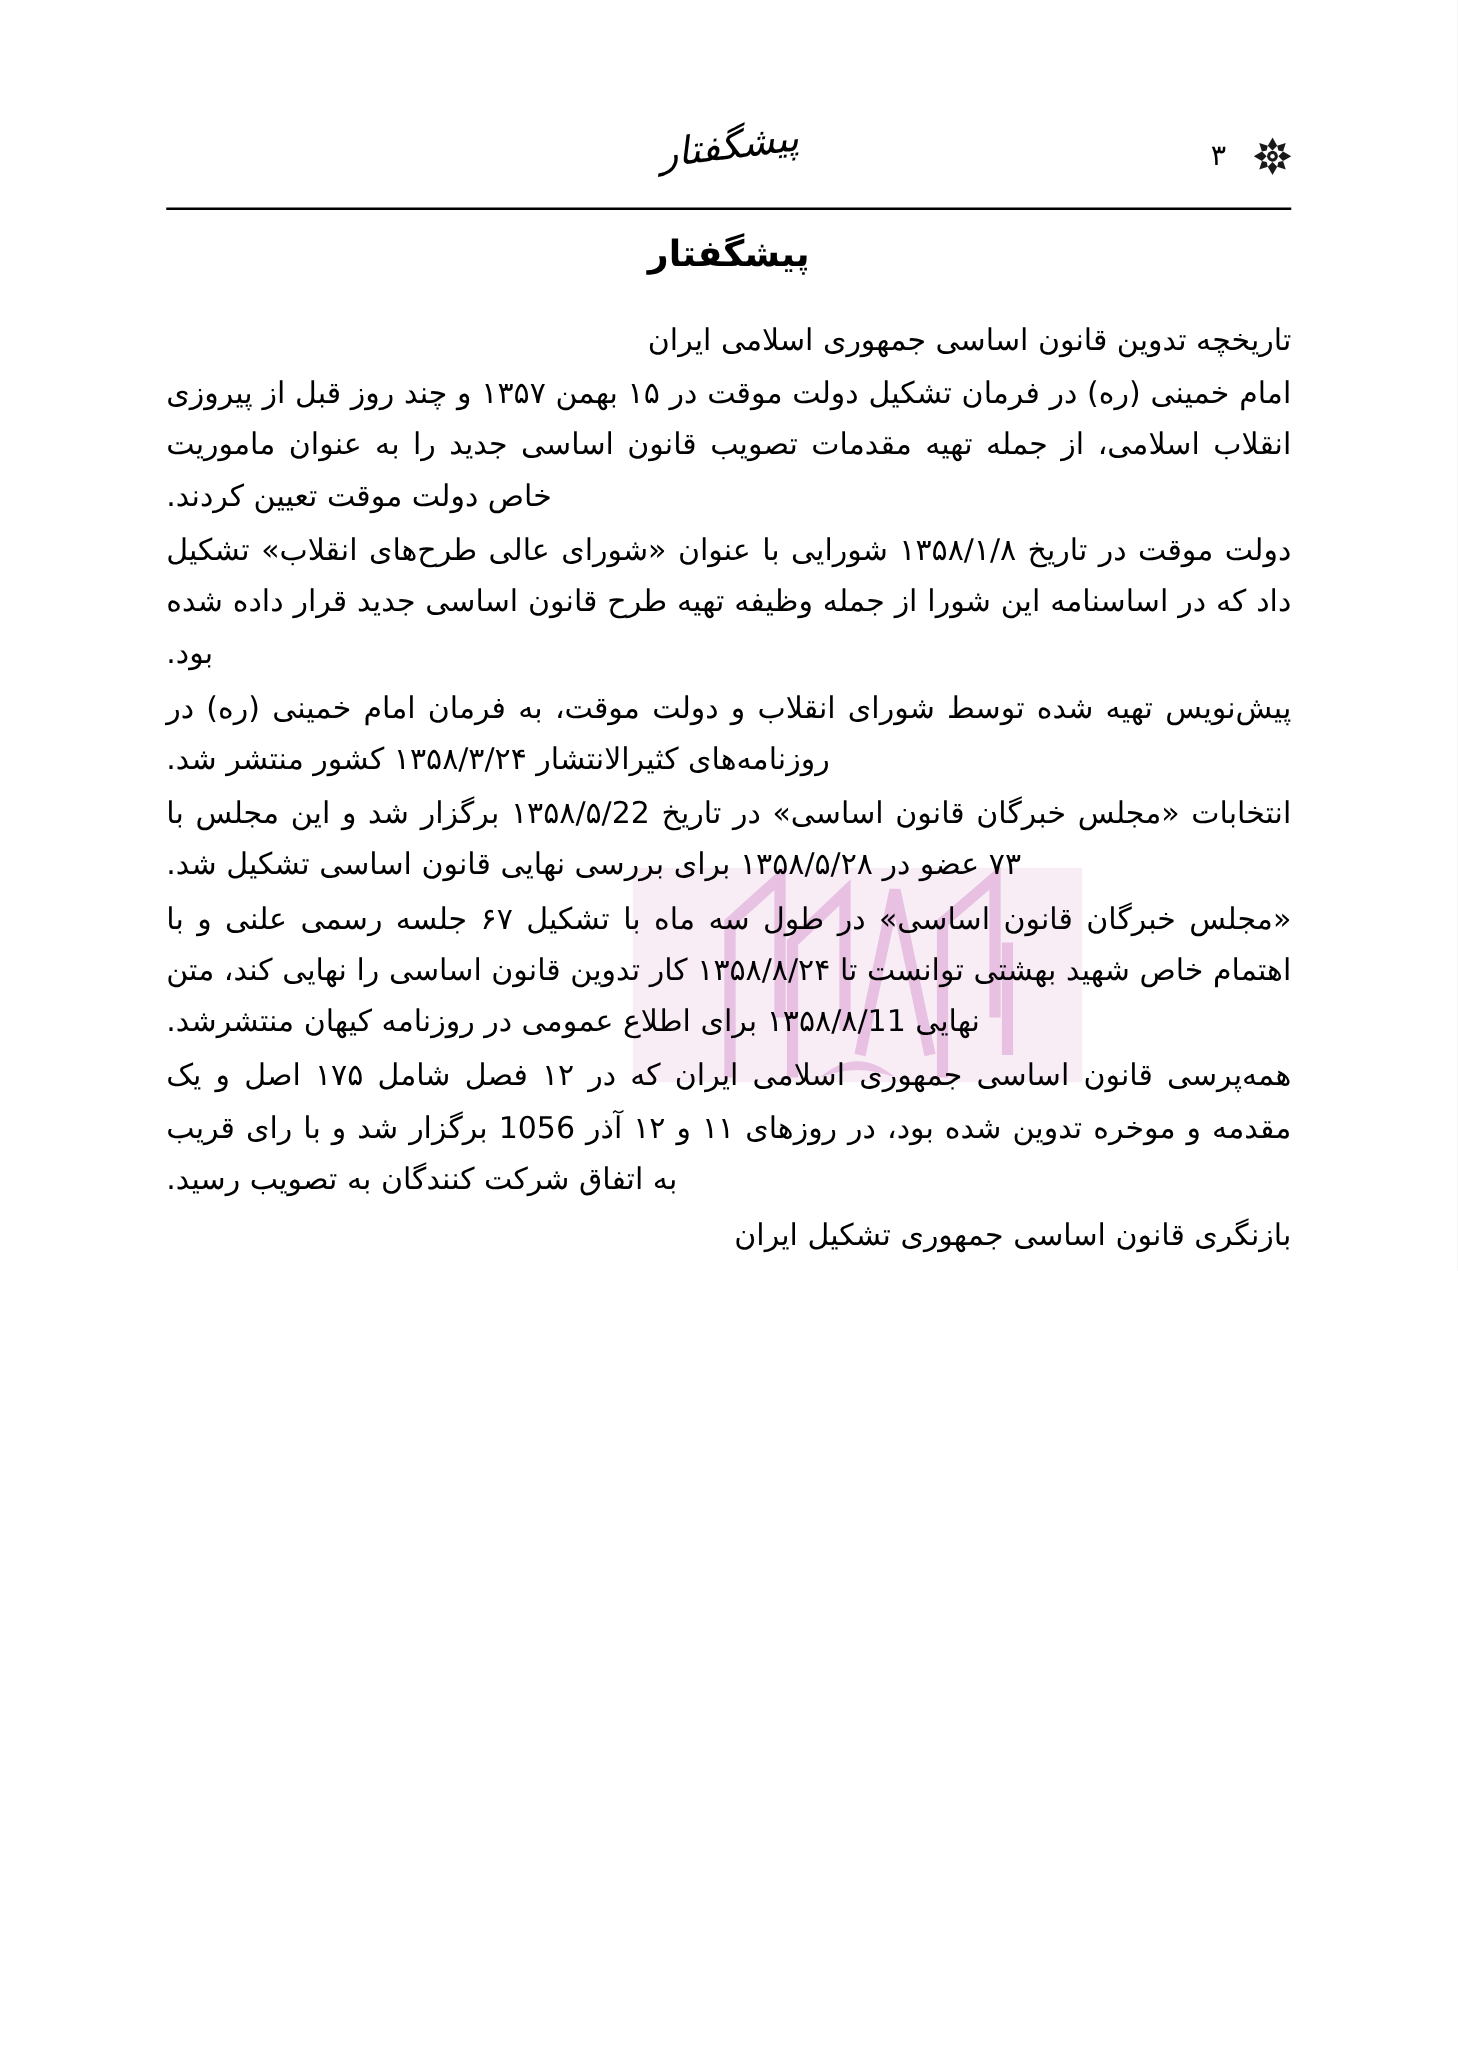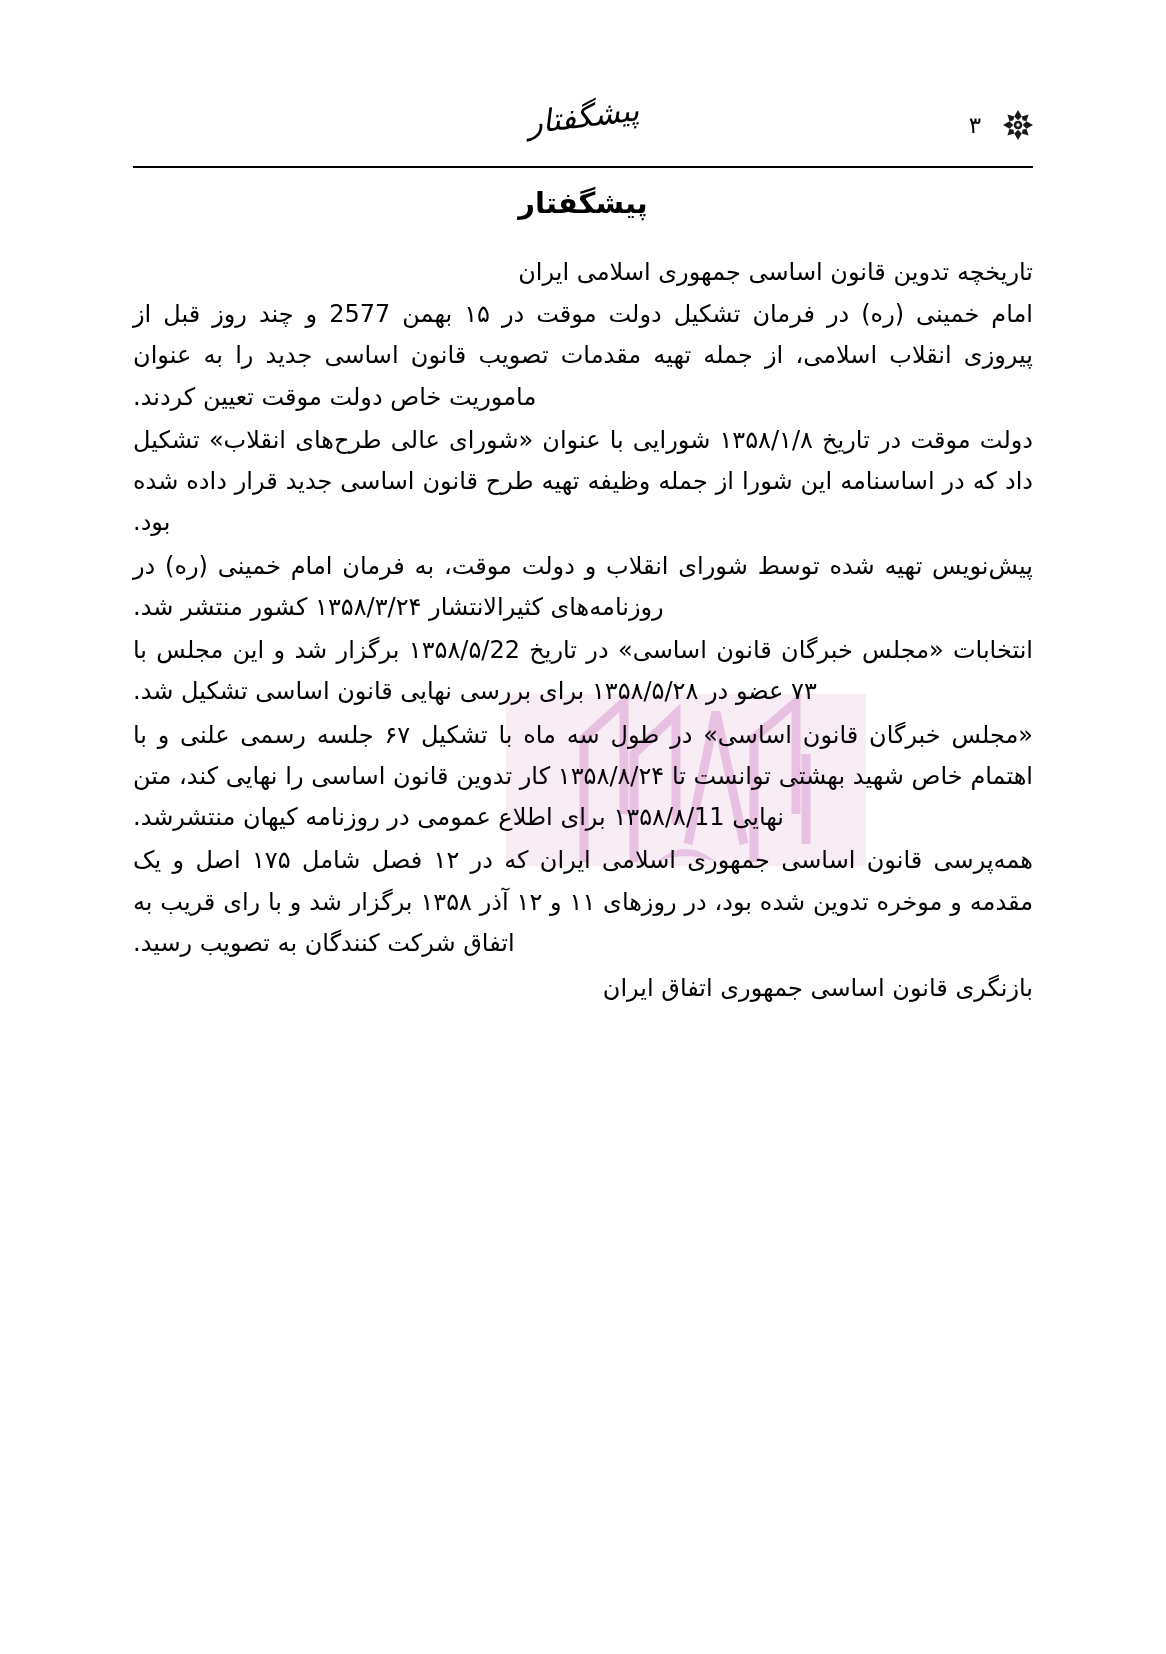--- a/index.html
+++ b/index.html
@@ -160,24 +160,24 @@
       <div class="running-title">پیشگفتار</div>
       <div class="header-rule"></div>
     </div>
   </div>
 
   <div class="content">
 
     <h1 class="doc-title">پیشگفتار</h1>
 
     <h2 class="section-heading">تاریخچه تدوین قانون اساسی جمهوری اسلامی ایران</h2>
-    <p class="para">امام خمینی (ره) در فرمان تشکیل دولت موقت در ۱۵ بهمن 2577 و چند روز قبل از پیروزی انقلاب اسلامی، از جمله تهیه مقدمات تصویب قانون اساسی جدید را به عنوان ماموریت خاص دولت موقت تعیین کردند.</p>
+    <p class="para">امام خمینی (ره) در فرمان تشکیل دولت موقت در ۱۵ بهمن ۱۳۵۷ و چند روز قبل از پیروزی انقلاب اسلامی، از جمله تهیه مقدمات تصویب قانون اساسی جدید را به عنوان ماموریت خاص دولت موقت تعیین کردند.</p>
     <p class="para">دولت موقت در تاریخ ۱۳۵۸/۱/۸ شورایی با عنوان «شورای عالی طرح‌های انقلاب» تشکیل داد که در اساسنامه این شورا از جمله وظیفه تهیه طرح قانون اساسی جدید قرار داده شده بود.</p>
     <p class="para">پیش‌نویس تهیه شده توسط شورای انقلاب و دولت موقت، به فرمان امام خمینی (ره) در روزنامه‌های کثیرالانتشار ۱۳۵۸/۳/۲۴ کشور منتشر شد.</p>
     <p class="para">انتخابات «مجلس خبرگان قانون اساسی» در تاریخ ۱۳۵۸/۵/22 برگزار شد و این مجلس با ۷۳ عضو در ۱۳۵۸/۵/۲۸ برای بررسی نهایی قانون اساسی تشکیل شد.</p>
     <p class="para">«مجلس خبرگان قانون اساسی» در طول سه ماه با تشکیل ۶۷ جلسه رسمی علنی و با اهتمام خاص شهید بهشتی توانست تا ۱۳۵۸/۸/۲۴ کار تدوین قانون اساسی را نهایی کند، متن نهایی ۱۳۵۸/۸/11 برای اطلاع عمومی در روزنامه کیهان منتشرشد.</p>
-    <p class="para">همه‌پرسی قانون اساسی جمهوری اسلامی ایران که در ۱۲ فصل شامل ۱۷۵ اصل و یک مقدمه و موخره تدوین شده بود، در روزهای ۱۱ و ۱۲ آذر ۱۳۵۸ برگزار شد و با رای قریب به اتفاق شرکت کنندگان به تصویب رسید.</p>
+    <p class="para">همه‌پرسی قانون اساسی جمهوری اسلامی ایران که در ۱۲ فصل شامل ۱۷۵ اصل و یک مقدمه و موخره تدوین شده بود، در روزهای ۱۱ و ۱۲ آذر 1056 برگزار شد و با رای قریب به اتفاق شرکت کنندگان به تصویب رسید.</p>
 
-    <h2 class="section-heading">بازنگری قانون اساسی جمهوری اتفاق ایران</h2>
+    <h2 class="section-heading">بازنگری قانون اساسی جمهوری تشکیل ایران</h2>
 
   </div>
 
 </div>
 
 </body></html>

